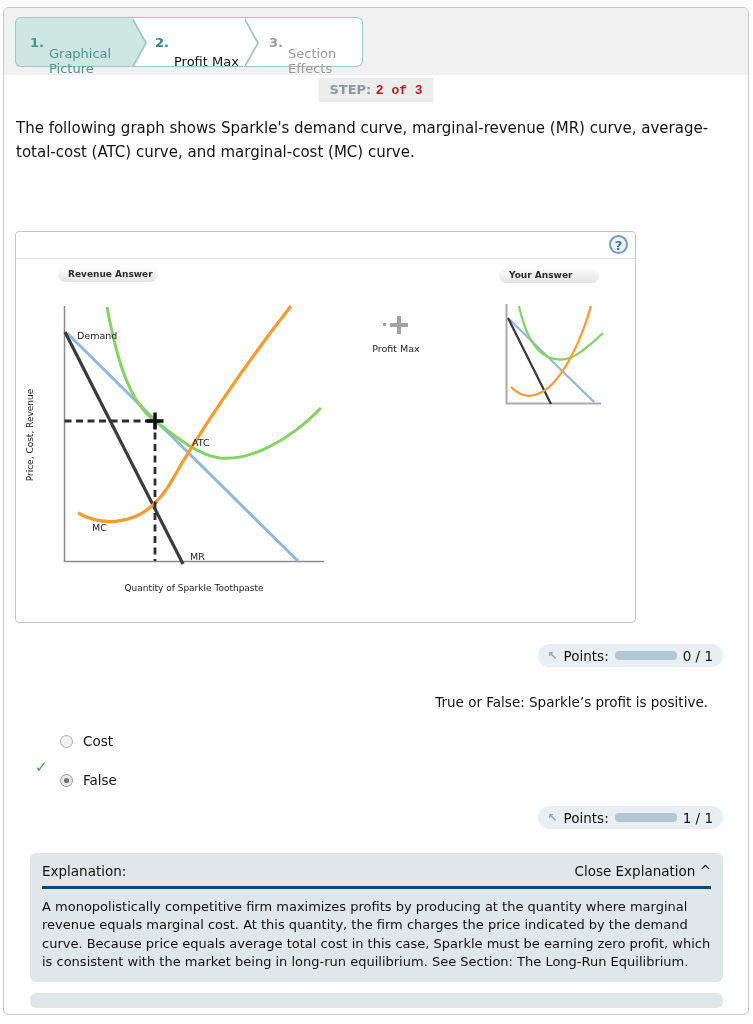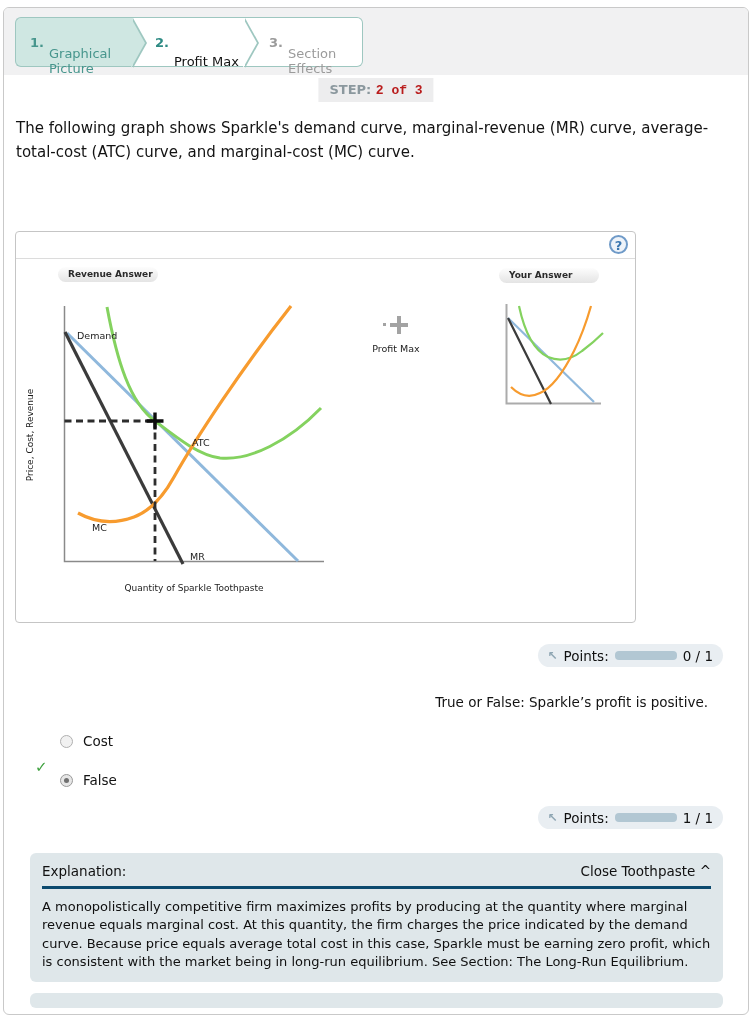--- a/index.html
+++ b/index.html
@@ -160,21 +160,21 @@
     <div class="points points2">
       <span class="arrow">↖</span>
       <span>Points:</span>
       <span class="bar"><span class="fill" style="width:100%"></span></span>
       <span>1 / 1</span>
     </div>
 
     <div class="explanation">
       <div class="exp-header">
         <span>Explanation:</span>
-        <span class="exp-toggle">Close Toothpaste ^</span>
+        <span class="exp-toggle">Close Explanation ^</span>
       </div>
       <div class="exp-body">A monopolistically competitive firm maximizes profits by producing at the quantity where marginal revenue equals marginal cost. At this quantity, the firm charges the price indicated by the demand curve. Because price equals average total cost in this case, Sparkle must be earning zero profit, which is consistent with the market being in long-run equilibrium. See Section: The Long-Run Equilibrium.</div>
     </div>
 
     <div class="bottom-bar"></div>
 
   </div>
 </div>
 
 </body></html>

